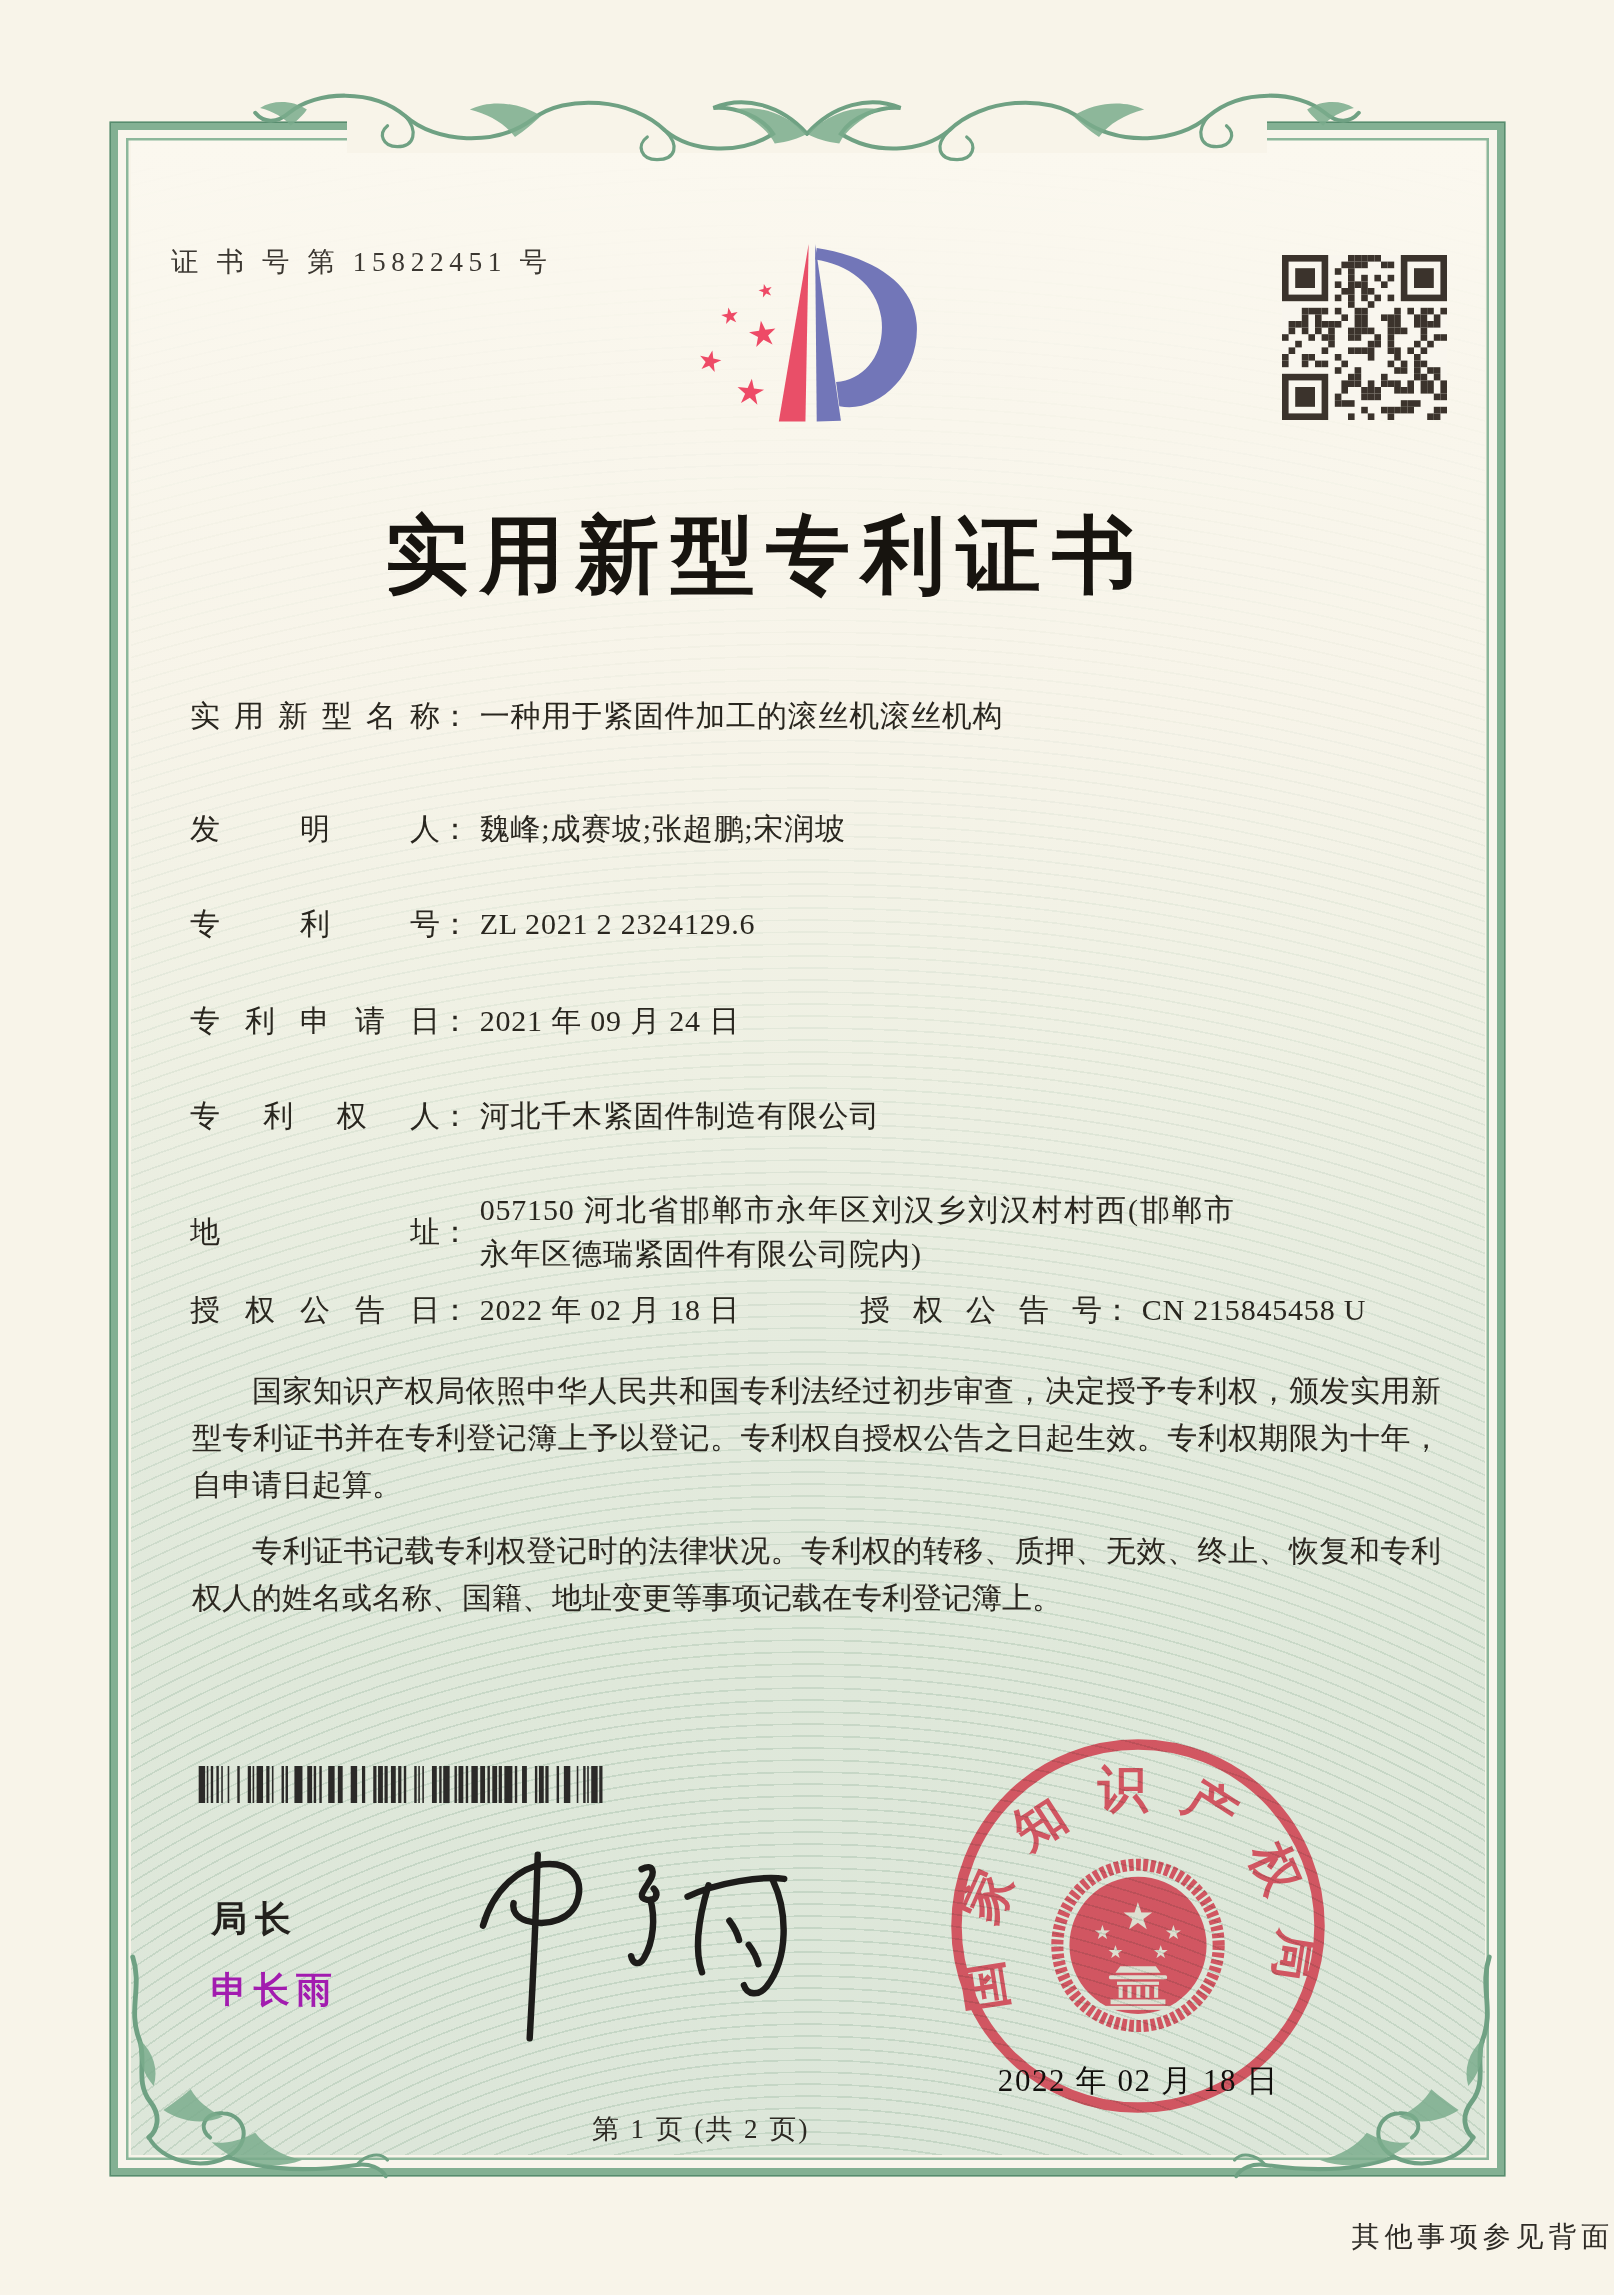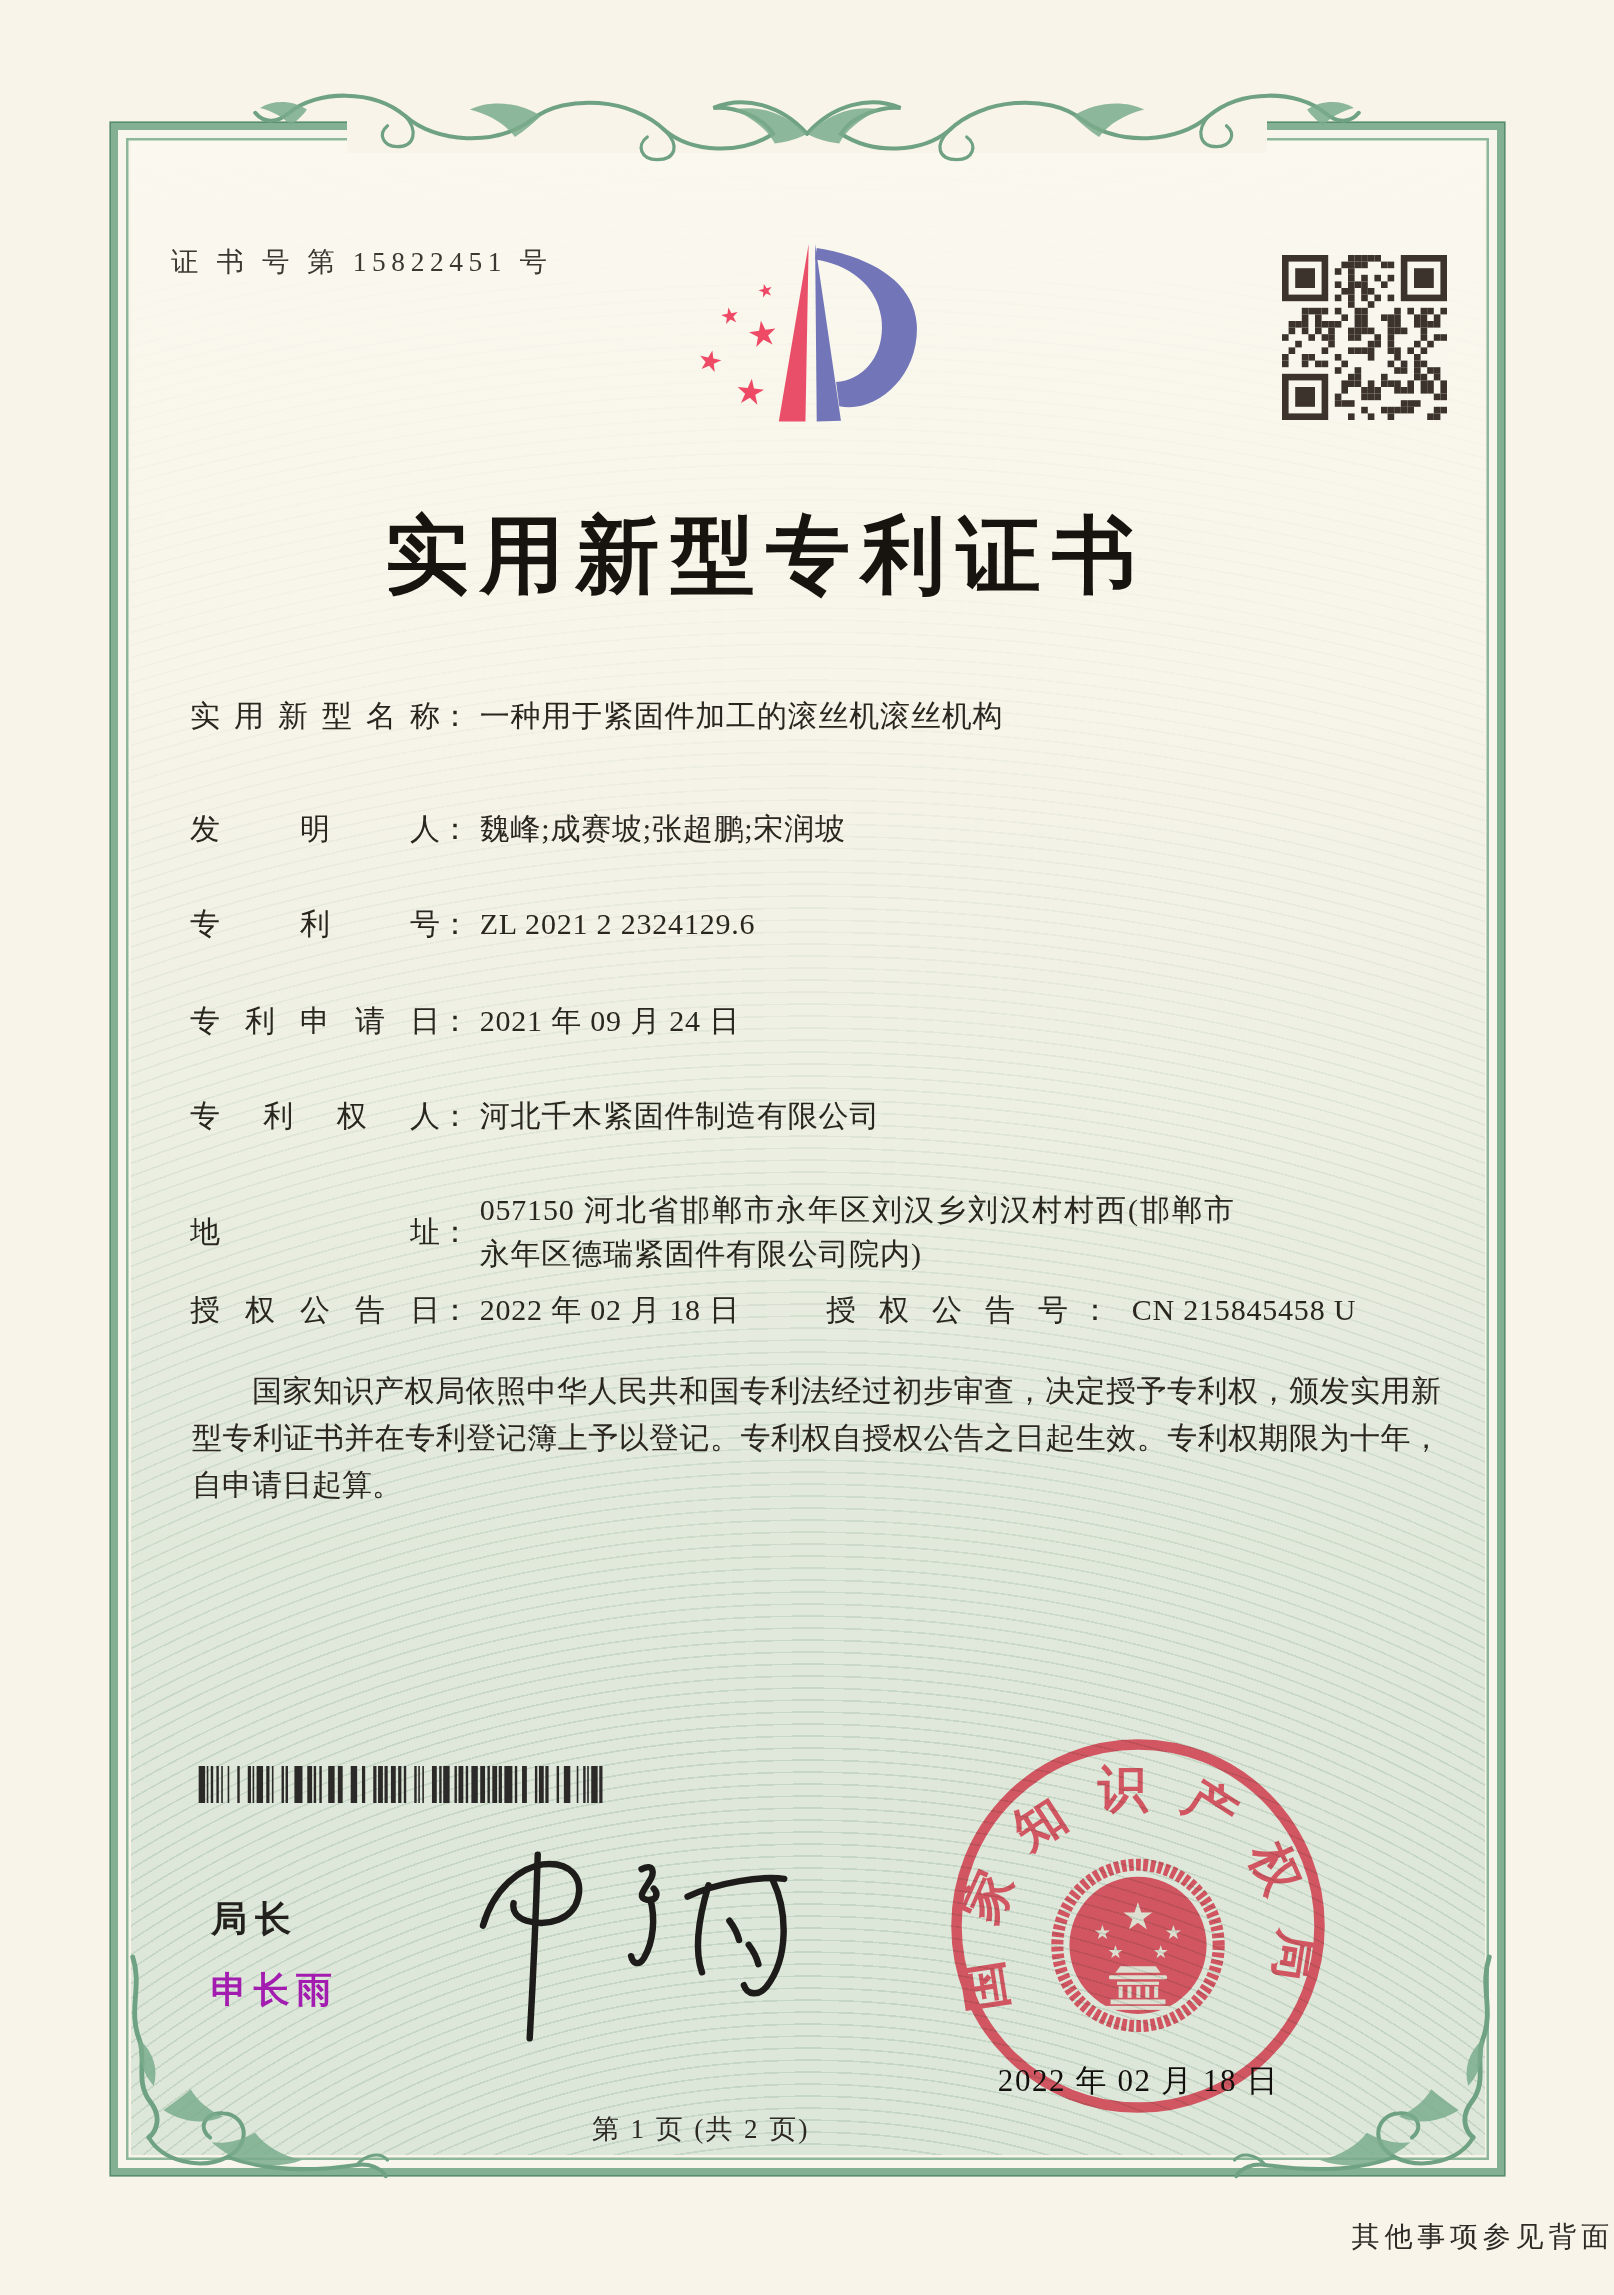--- a/index.html
+++ b/index.html
@@ -34,21 +34,21 @@
   .qr{position:absolute;left:1282px;top:255px;z-index:4;}
   .title{
     position:absolute;left:0;top:499px;width:1532px;z-index:4;text-align:center;
     font-size:84px;font-weight:700;letter-spacing:11.3px;color:#17140f;
   }
   .row{position:absolute;left:190px;z-index:4;display:flex;align-items:center;font-size:30px;line-height:44px;color:#29261f;}
   .row .lbl{display:inline-block;width:250px;text-align:justify;text-align-last:justify;}
   .row .colon{margin-right:9.7px;}
   .row .val{letter-spacing:0.8px;}
   .row-address .val{width:755px;text-align:justify;}
-  .pair2{margin-left:86px;display:flex;gap:12px;}
+  .pair2{margin-left:120px;display:flex;}
   .pair2 .lbl{width:242px;}
   .paras{position:absolute;left:192px;top:1367px;width:1249px;z-index:4;font-size:30px;line-height:47px;text-align:justify;color:#2b2720;}
   .paras p{margin:0;text-indent:2em;}
   .paras p + p{margin-top:19.4px;}
   .barcode{position:absolute;left:198px;top:1766px;z-index:4;}
   .director-title{position:absolute;left:211px;top:1895px;z-index:4;font-family:"Liberation Sans","DejaVu Sans",sans-serif;font-weight:700;font-size:36px;letter-spacing:8px;color:#23211d;}
   .director-name{position:absolute;left:211px;top:1966px;z-index:4;font-family:"Liberation Sans","DejaVu Sans",sans-serif;font-weight:700;font-size:36px;letter-spacing:6.5px;color:#a21caf;}
   .signature{position:absolute;left:452px;top:1837px;z-index:4;}
   .seal{position:absolute;left:946px;top:1734px;z-index:4;mix-blend-mode:multiply;opacity:.95;}
   .seal-date{position:absolute;left:969px;top:2060px;width:339px;z-index:5;text-align:center;font-size:31px;letter-spacing:1.6px;color:#12100d;}
@@ -347,20 +347,21 @@
       <span class="val">2022 年 02 月 18 日</span>
     <span class="pair2">
         <span class="lbl">授权公告号</span>
         <span class="colon">：</span>
         <span class="val">CN 215845458 U</span>
       </span>
   </div>
 
   <div class="paras">
     <p>国家知识产权局依照中华人民共和国专利法经过初步审查，决定授予专利权，颁发实用新型专利证书并在专利登记簿上予以登记。专利权自授权公告之日起生效。专利权期限为十年，自申请日起算。</p>
+    <p>专利证书记载专利权登记时的法律状况。专利权的转移、质押、无效、终止、恢复和专利权人的姓名或名称、国籍、地址变更等事项记载在专利登记簿上。</p>
   </div>
 
   <svg class="barcode" id="barcode" width="410" height="37" viewBox="0 0 508 46">
       <rect x="0" y="0" width="8" height="46" fill="#2b2a28"></rect>
       <rect x="10" y="0" width="2" height="46" fill="#2b2a28"></rect>
       <rect x="15" y="0" width="3" height="46" fill="#2b2a28"></rect>
       <rect x="22" y="0" width="3" height="46" fill="#2b2a28"></rect>
       <rect x="28" y="0" width="2" height="46" fill="#2b2a28"></rect>
       <rect x="36" y="0" width="2" height="46" fill="#2b2a28"></rect>
       <rect x="48" y="0" width="3" height="46" fill="#2b2a28"></rect>

